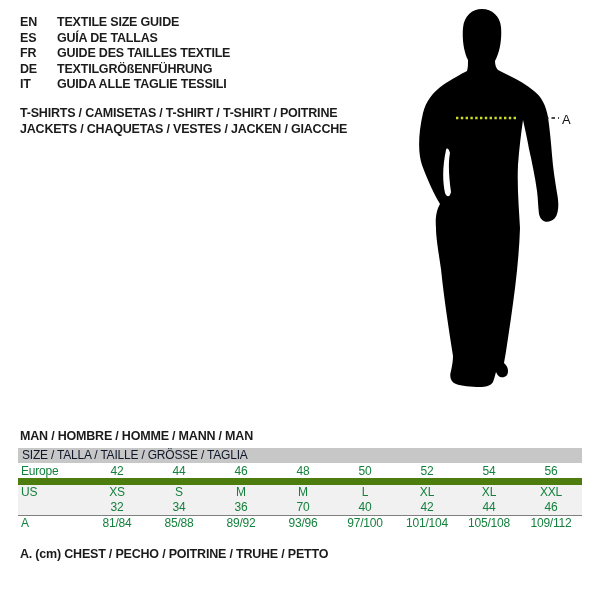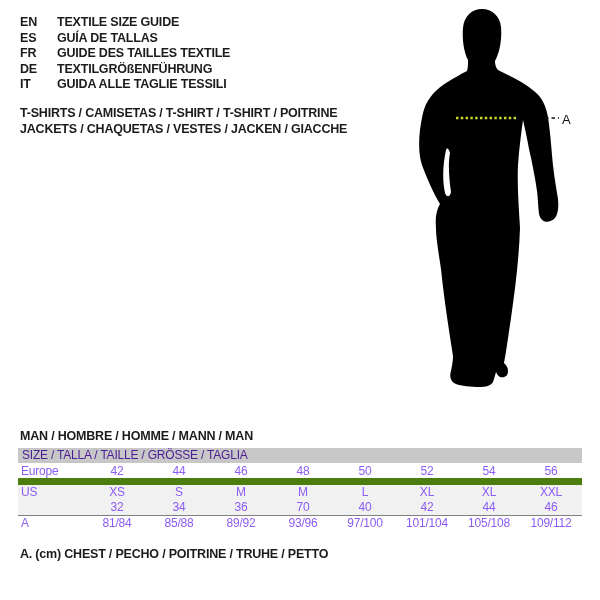--- a/index.html
+++ b/index.html
@@ -31,30 +31,30 @@
 
   
   .gender-heading {
     left: 20px; top: 417px; font-weight: bold; font-size: 12.5px; letter-spacing: -0.2px; margin-top: 12px;
   }
 
   
   .table-wrap { left: 18px; top: 448px; width: 564px; }
   .table-header {
     width: 564px; height: 15px; line-height: 15px;
-    background: #c7c7c7; color: #4c1d95;
+    background: #c7c7c7; color: #0f172a;
     font-size: 12px; padding-left: 4px; letter-spacing: -0.2px;
   }
   table.size-table {
     width: 564px; border-collapse: collapse; table-layout: fixed;
     margin-top: 1px;
   }
   table.size-table td {
     font-size: 12px; height: 16px; text-align: center;
-    letter-spacing: -0.2px; vertical-align: middle; color: #8b5cf6;
+    letter-spacing: -0.2px; vertical-align: middle; color: #15803d;
   }
   table.size-table td.row-label { text-align: left; padding-left: 3px; }
   tr.band { background: #f1f1f1; }
   tr.sep-light td { border-top: 7px solid #4d7c0f; }
   tr.sep-dark td { border-top: 1px solid #7f7f7f; }
 
   
   .footnote {
     left: 20px; top: 547px; font-weight: bold; font-size: 12.5px; letter-spacing: -0.2px;
   }

